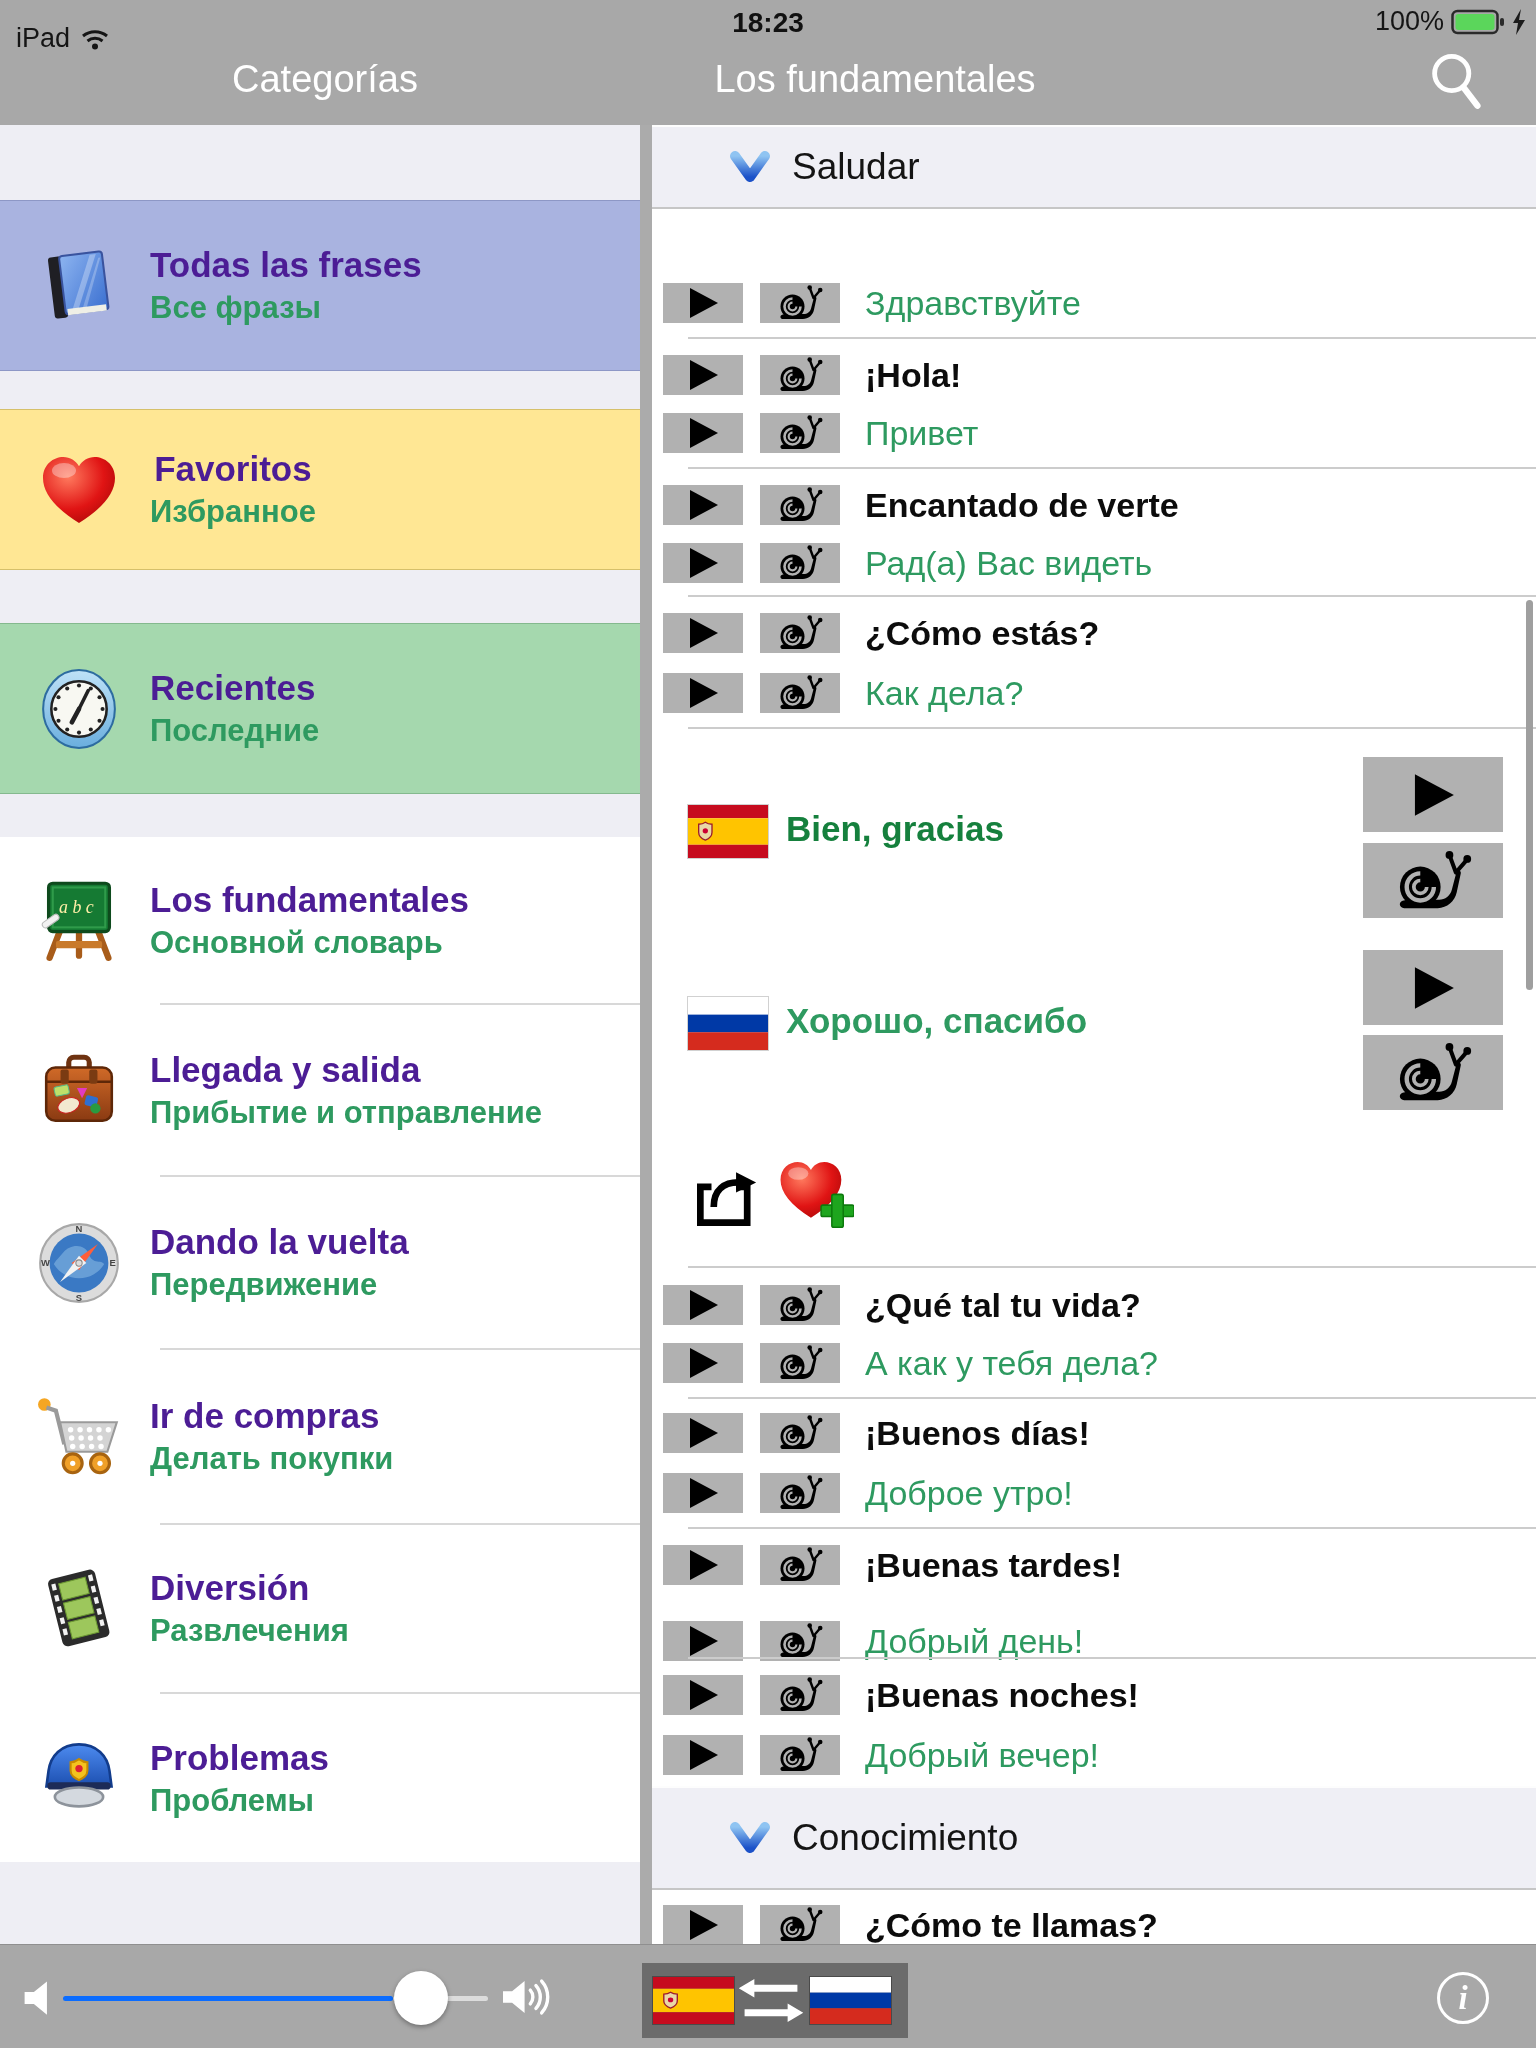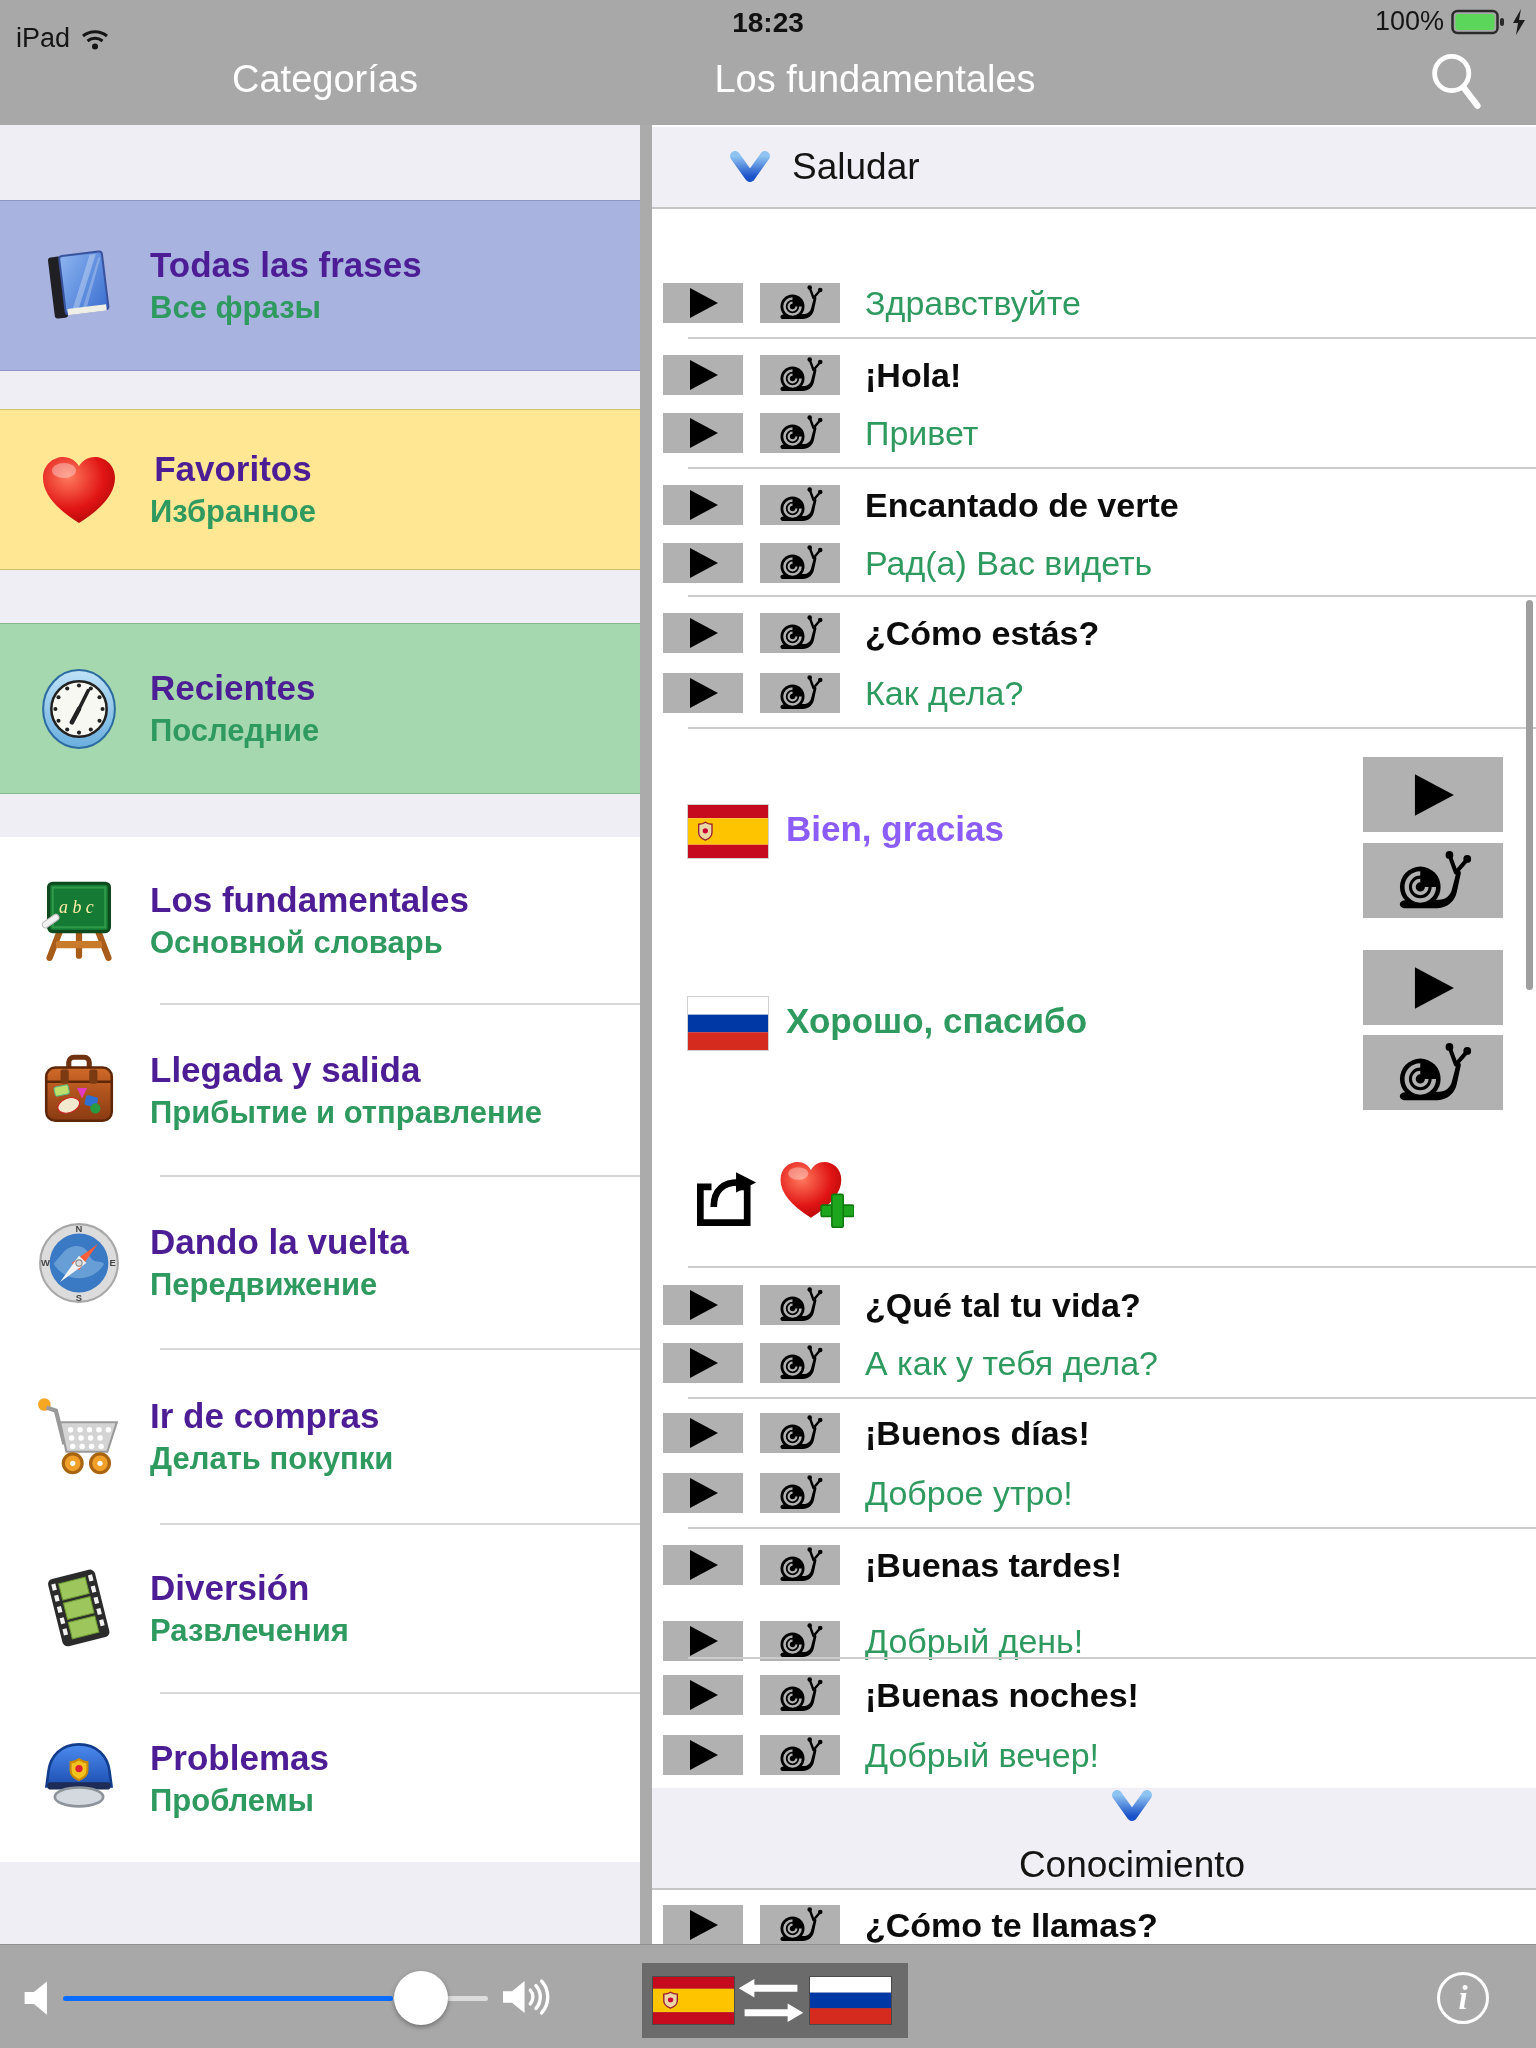--- a/index.html
+++ b/index.html
@@ -37,21 +37,21 @@
   .prow{position:absolute;left:23px;right:0;height:40px;display:flex;align-items:center;}
   .pbtn{width:80px;height:40px;background:#b1b1b1;flex:0 0 auto;display:flex;align-items:center;justify-content:center;cursor:pointer;}
   .pbtn + .pbtn{margin-left:17px;}
   .ptxt{margin-left:25px;font-size:34px;line-height:40px;white-space:nowrap;cursor:pointer;}
   .ptxt.es{font-weight:bold;color:#0c0c0c;}
   .ptxt.ru{font-weight:400;color:#2e9a60;}
   .pdiv{position:absolute;left:48px;right:0;height:2px;background:#cccccc;}
   .bigbtn{position:absolute;left:723px;width:140px;height:75px;background:#b1b1b1;display:flex;align-items:center;justify-content:center;cursor:pointer;}
   .dflag{position:absolute;left:48px;width:80px;height:53px;box-shadow:0 0 0 1px rgba(0,0,0,.18);}
   .dtxt{position:absolute;left:146px;font-size:35px;font-weight:bold;white-space:nowrap;}
-  .dtxt.es{color:#8b5cf6;}
+  .dtxt.es{color:#15803d;}
   .dtxt.ru{color:#2e9a60;}
   .share-btn{position:absolute;left:48px;top:1044px;width:76px;height:58px;cursor:pointer;}
   .fav-btn{position:absolute;left:138px;top:1032px;width:76px;height:76px;cursor:pointer;}
   .scrollbar{position:absolute;left:886px;top:475px;width:7px;height:390px;background:#9f9f9f;border-radius:4px;}
 
   
   .bottombar{position:absolute;left:0;top:1944px;width:1536px;height:104px;background:#a8a8a8;border-top:1px solid #8f8f8f;}
   .vol-min{position:absolute;left:24px;top:34px;width:34px;height:38px;}
   .vol-loud{position:absolute;left:503px;top:30px;width:50px;height:44px;}
   .vol-track-blue{position:absolute;left:63px;top:51px;width:330px;height:5px;background:#0a6cff;border-radius:3px;cursor:pointer;}
@@ -711,21 +711,21 @@
           </svg>
         </div>
       <div class="pbtn">
           <svg width="46" height="40">
             <use href="#sym-snail"></use>
           </svg>
         </div>
       <div class="ptxt ru">Добрый вечер!</div>
     </div>
 
-    <div class="sechead" style="top:1661px;height:100px;flex-direction:column;">
+    <div class="sechead" style="top:1661px;height:100px;">
       <svg width="44" height="36">
           <use href="#sym-chevron"></use>
         </svg>
       <span class="shtitle">Conocimiento</span>
     </div>
 
     <div class="prow" style="top:1780px;">
       <div class="pbtn">
           <svg width="46" height="40">
             <use href="#sym-play"></use>

